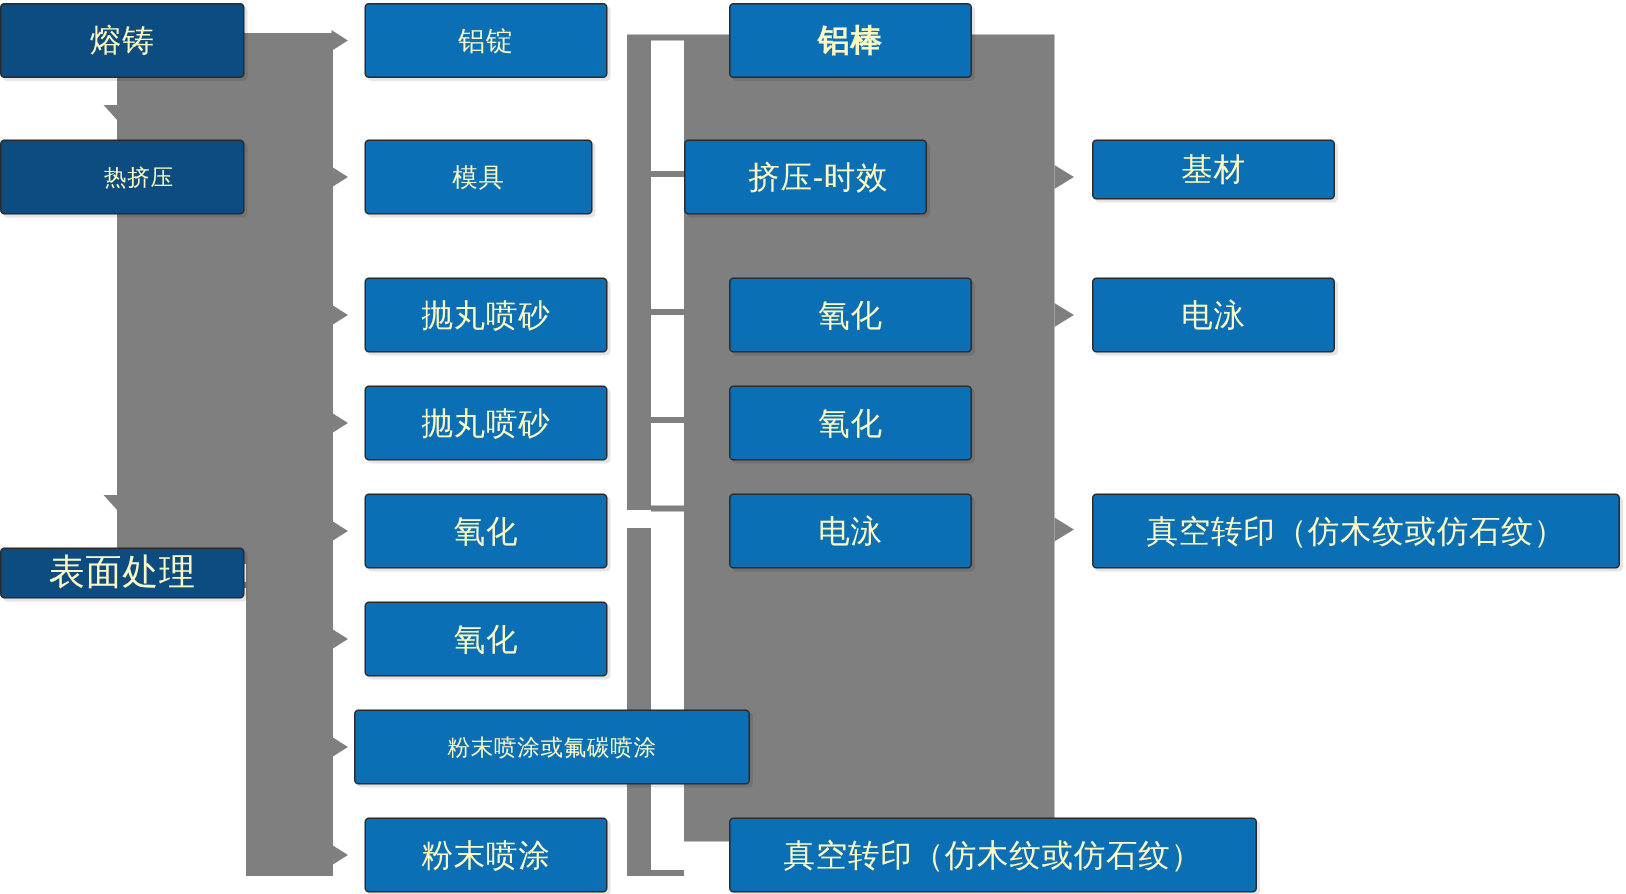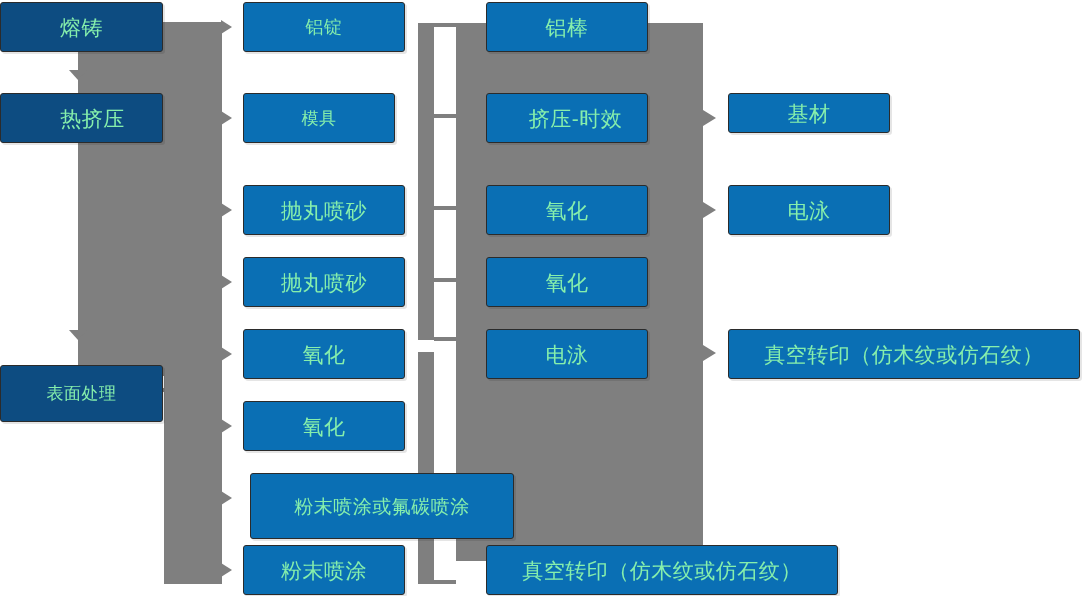--- a/index.html
+++ b/index.html
@@ -37,21 +37,21 @@
   }
   .stub{position:absolute;background:#7F7F7F;height:4px;}
 
   
   .box{
     position:absolute;
     box-sizing:border-box;
     display:flex;
     align-items:center;
     justify-content:center;
-    color:#86efac;
+    color:#fef9c3;
     border:1px solid #2B2B2B;
     border-radius:3px;
     text-align:center;
     white-space:nowrap;
     letter-spacing:0.5px;
     box-shadow:2px 2px 0 rgba(0,0,0,0.10);
   }
   .box.dark{background:#0D4C81;}
   .box.light{background:#0A6FB4;}
   .box .lbl{display:block;line-height:1;}
@@ -92,25 +92,25 @@
   <div class="gray" style="left:456px;top:23px;width:247px;height:538px;"></div>
 
   <div class="arrow-mark" style="left:703px;top:110px;"></div>
   <div class="arrow-mark" style="left:703px;top:202px;"></div>
   <div class="arrow-mark" style="left:703px;top:345px;"></div>
 
   <div class="box dark" style="left:0px;top:2px;width:163px;height:50px;font-size:21px;">
     <span class="lbl">熔铸</span>
   </div>
 
-  <div class="box dark" style="left:0px;top:93px;width:163px;height:50px;font-size:21px;padding-left:22px;">
+  <div class="box dark" style="left:0px;top:93px;width:163px;height:50px;font-size:15px;padding-left:22px;">
     <span class="lbl">热挤压</span>
   </div>
 
-  <div class="box dark" style="left:0px;top:365px;width:163px;height:57px;font-size:17px;">
+  <div class="box dark" style="left:0px;top:365px;width:163px;height:34px;font-size:24px;">
     <span class="lbl">表面处理</span>
   </div>
 
   <div class="box light" style="left:243px;top:2px;width:162px;height:50px;font-size:18px;">
     <span class="lbl">铝锭</span>
   </div>
 
   <div class="box light" style="left:243px;top:93px;width:152px;height:50px;font-size:17px;">
     <span class="lbl">模具</span>
   </div>
@@ -124,33 +124,33 @@
   </div>
 
   <div class="box light" style="left:243px;top:329px;width:162px;height:50px;font-size:21px;">
     <span class="lbl">氧化</span>
   </div>
 
   <div class="box light" style="left:243px;top:401px;width:162px;height:50px;font-size:21px;">
     <span class="lbl">氧化</span>
   </div>
 
-  <div class="box light" style="left:250px;top:473px;width:264px;height:66px;font-size:19px;">
+  <div class="box light" style="left:236px;top:473px;width:264px;height:50px;font-size:15px;">
     <span class="lbl">粉末喷涂或氟碳喷涂</span>
   </div>
 
   <div class="box light" style="left:243px;top:545px;width:162px;height:50px;font-size:21px;">
     <span class="lbl">粉末喷涂</span>
   </div>
 
-  <div class="box light" style="left:486px;top:2px;width:162px;height:50px;font-size:21px;">
+  <div class="box light" style="left:486px;top:2px;width:162px;height:50px;font-size:21px;font-weight:bold;">
     <span class="lbl">铝棒</span>
   </div>
 
-  <div class="box light" style="left:486px;top:93px;width:162px;height:50px;font-size:21px;padding-left:17px;">
+  <div class="box light" style="left:456px;top:93px;width:162px;height:50px;font-size:21px;padding-left:17px;">
     <span class="lbl">挤压-时效</span>
   </div>
 
   <div class="box light" style="left:486px;top:185px;width:162px;height:50px;font-size:21px;">
     <span class="lbl">氧化</span>
   </div>
 
   <div class="box light" style="left:486px;top:257px;width:162px;height:50px;font-size:21px;">
     <span class="lbl">氧化</span>
   </div>

